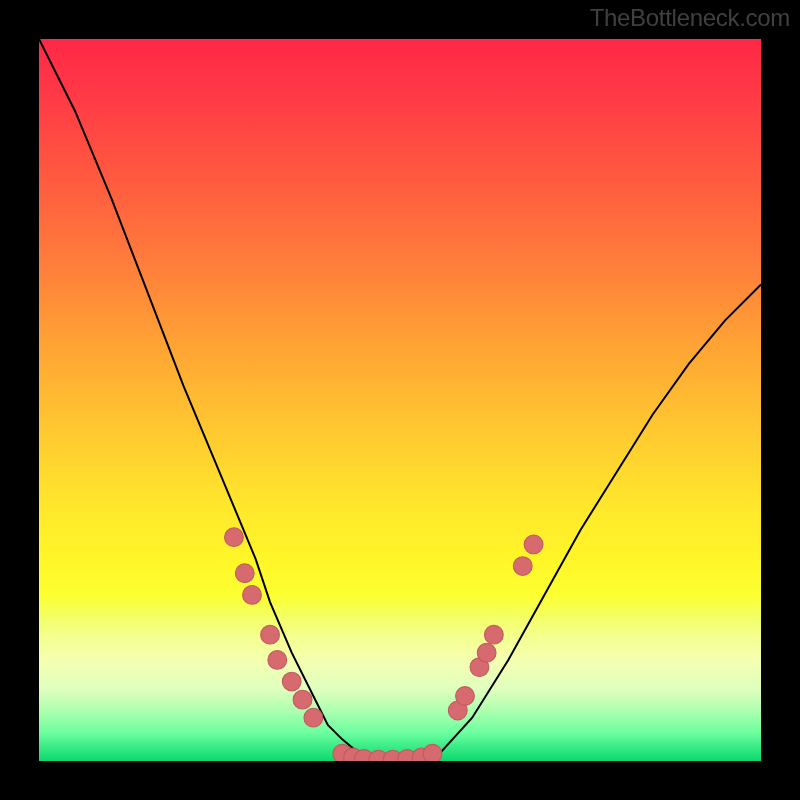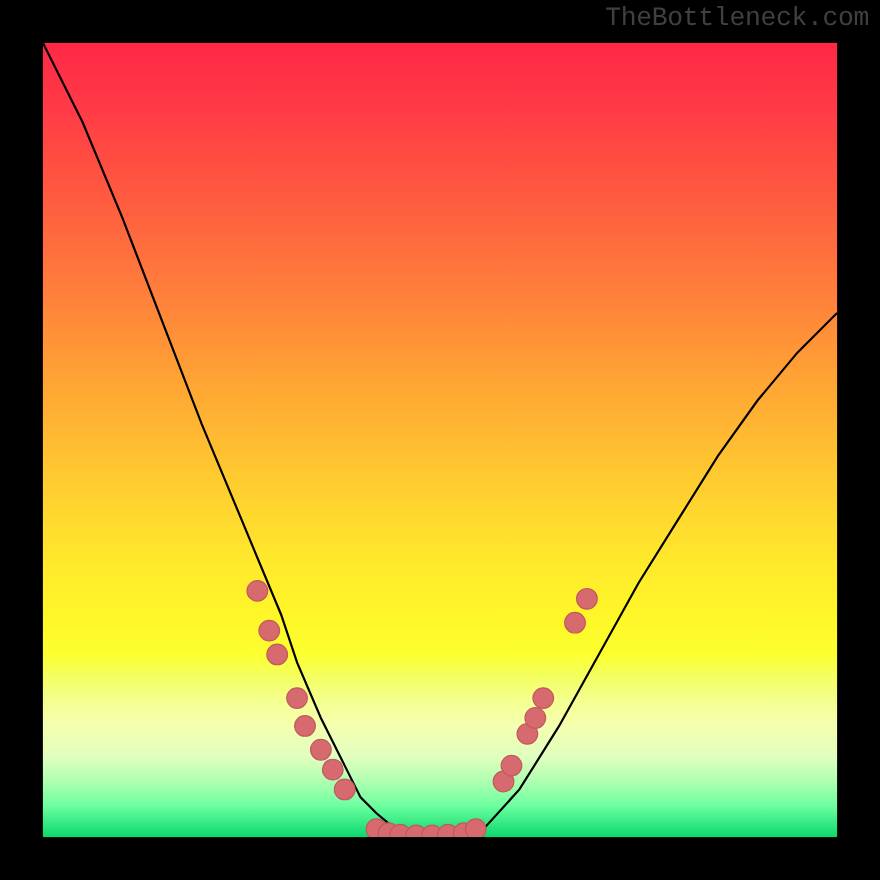--- a/index.html
+++ b/index.html
@@ -40,21 +40,21 @@
       #6effa0 96%,
       #22e27a 99%,
       #0cd86c 100%
     );
   }
   .watermark {
     position: absolute;
     top: 4px;
     right: 10px;
     color: #404040;
-    font-family: Liberation Mono, monospace;
+    font-family: Liberation Sans, sans-serif;
     font-size: 24px;
     font-weight: 500;
     letter-spacing: -0.3px;
   }
   svg.curve {
     position: absolute;
     left: 0;
     top: 0;
     width: 722px;
     height: 722px;

